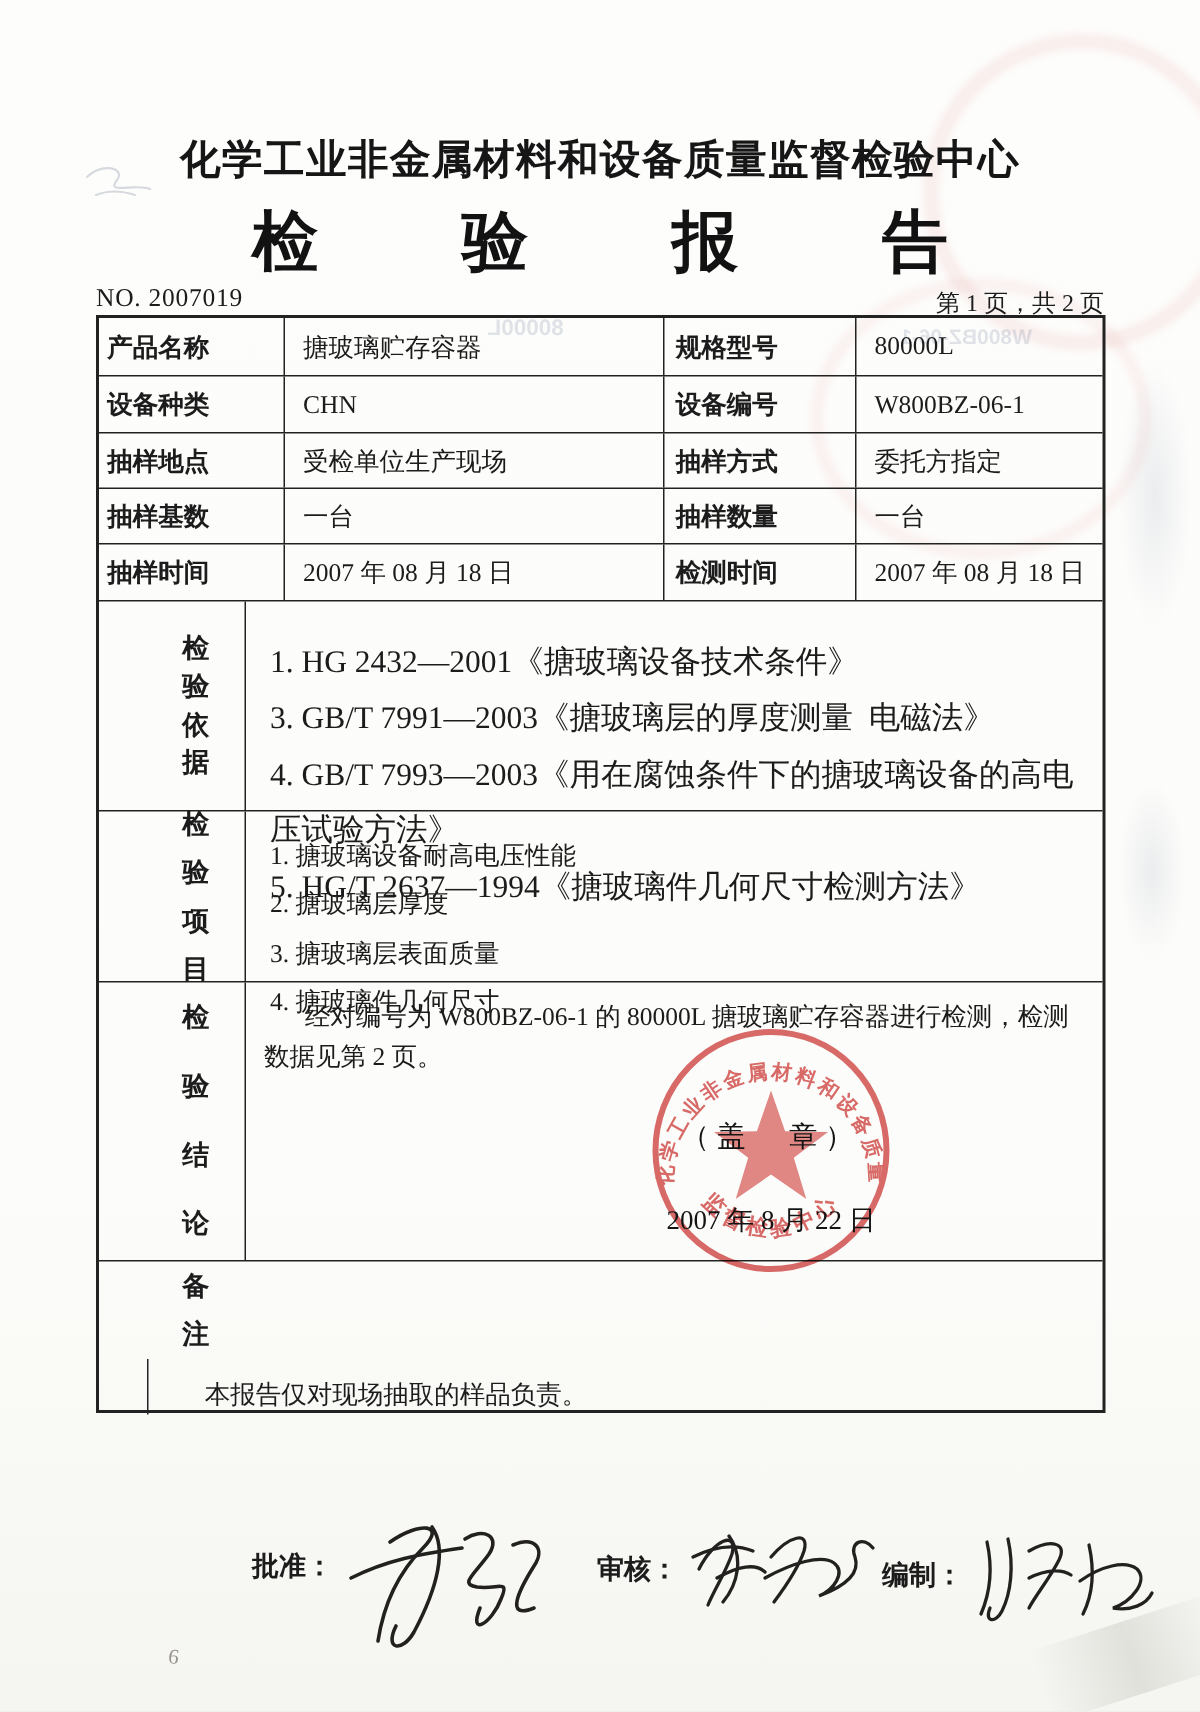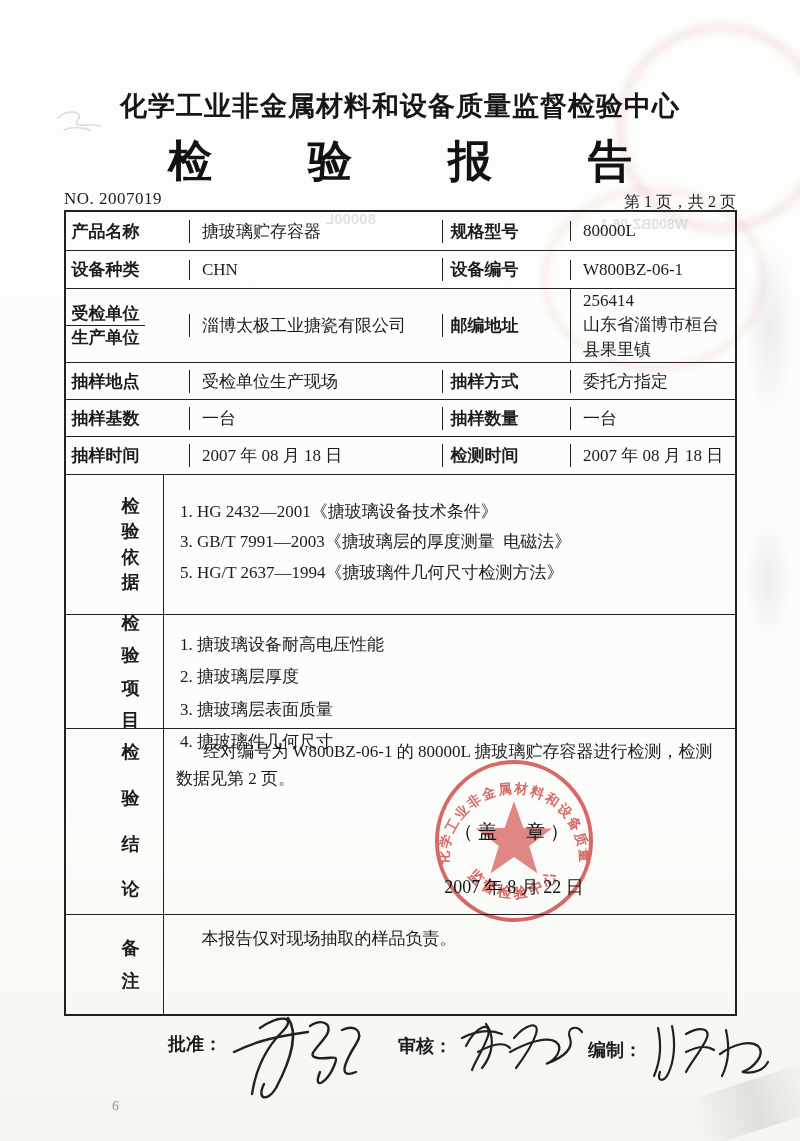--- a/index.html
+++ b/index.html
@@ -30,21 +30,21 @@
     font-family:"Liberation Sans","DejaVu Sans",sans-serif;font-weight:700;
     font-size:27px;letter-spacing:1px;color:#161616;}
   .report-title{position:absolute;top:132px;left:50%;transform:translateX(calc(-50% + 48px));
     white-space:nowrap;font-family:"Liberation Sans","DejaVu Sans",sans-serif;
     font-weight:700;font-size:44px;letter-spacing:96px;color:#121212;}
   .report-no{position:absolute;left:64px;top:189px;font-size:17px;letter-spacing:0.5px;}
   .page-info{position:absolute;right:64px;top:192px;font-size:16px;}
   
   .tbl{position:absolute;left:64px;top:210px;width:673px;border:2px solid #222;
     box-sizing:border-box;background:transparent;}
-  .trow{display:flex;box-sizing:border-box;border-top:1.5px solid #222;align-items:center;}
+  .trow{display:flex;box-sizing:border-box;border-top:1.5px solid #222;}
   .trow:first-child{border-top:none;}
   .cell{box-sizing:border-box;display:flex;align-items:center;min-width:0;}
   .lab{justify-content:center;font-family:"Liberation Sans","DejaVu Sans",sans-serif;
     font-weight:600;font-size:17px;text-align:center;}
   .val{padding-left:12px;font-size:17px;white-space:pre-wrap;margin-left:44px;}
   .c1{width:79px;}
   .c2{width:253px;border-left:1.5px solid #222;}
   .c3{width:84px;border-left:1.5px solid #222;}
   .c4{flex:1;border-left:1.5px solid #222;}
   .h38{height:38px;} .h37{height:37px;} .h74{height:74px;}
@@ -53,22 +53,22 @@
   .dual .half:first-child{border-bottom:1.5px solid #222;}
   .two-line{flex-direction:column;align-items:flex-start;justify-content:center;line-height:1.45;}
   
   .srow{display:flex;box-sizing:border-box;border-top:1.5px solid #222;padding-left:32px;}
   .slab{width:65px;display:flex;align-items:center;justify-content:center;box-sizing:border-box;}
   .scontent{flex:1;border-left:1.5px solid #222;box-sizing:border-box;position:relative;}
   .vlab{font-family:"Liberation Sans","DejaVu Sans",sans-serif;font-weight:600;font-size:18px;
     width:1.1em;word-break:break-all;text-align:center;line-height:1.4;}
   .vl-wide{line-height:2.55;}
   .vl-med{line-height:1.8;}
-  .sh140{height:140px;} .sh114{height:114px;justify-content:space-between;} .sh186{height:186px;} .sh100{height:100px;}
-  .list{padding:22px 10px 0 16px;font-size:17px;line-height:1.78;}
+  .sh140{height:140px;} .sh114{height:114px;justify-content:space-between;} .sh186{height:186px;} .sh100{height:100px;flex-direction:column;}
+  .list{padding:22px 10px 0 16px;font-size:21px;line-height:1.78;}
   .list .line{white-space:pre-wrap;}
   .list2{padding:14px 10px 0 16px;font-size:17px;line-height:1.9;}
   .concl-body{padding:9px 20px 0 12px;font-size:17px;line-height:1.6;text-indent:1.6em;white-space:pre-wrap;}
   .remark-body{padding:10px 20px 0 12px;font-size:17px;line-height:1.6;text-indent:1.5em;white-space:pre-wrap;}
   
   .stamp-zone{position:absolute;left:268px;top:28px;width:164px;height:168px;}
   .stamp-svg{position:absolute;left:0;top:0;mix-blend-mode:multiply;opacity:0.85;}
   .seal-hint{position:absolute;left:50%;top:62px;transform:translateX(-50%);
     font-size:19px;letter-spacing:5px;white-space:nowrap;color:#141414;}
   .seal-date{position:absolute;left:50%;top:118px;transform:translateX(-50%);
@@ -110,32 +110,20 @@
       <div class="cell val c4">80000L</div>
     </div>
 
     <div class="trow h38">
       <div class="cell lab c1">设备种类</div>
       <div class="cell val c2">CHN</div>
       <div class="cell lab c3">设备编号</div>
       <div class="cell val c4">W800BZ-06-1</div>
     </div>
 
-    <div class="trow h74">
-      <div class="cell lab c1 dual">
-        <div class="half">受检单位</div>
-        <div class="half">生产单位</div>
-      </div>
-      <div class="cell val c2">淄博太极工业搪瓷有限公司</div>
-      <div class="cell lab c3">邮编地址</div>
-      <div class="cell val c4 two-line">
-        <span>256414</span>
-        <span>山东省淄博市桓台县果里镇</span>
-      </div>
-    </div>
 
     <div class="trow h37">
       <div class="cell lab c1">抽样地点</div>
       <div class="cell val c2">受检单位生产现场</div>
       <div class="cell lab c3">抽样方式</div>
       <div class="cell val c4">委托方指定</div>
     </div>
 
     <div class="trow h37">
       <div class="cell lab c1">抽样基数</div>
@@ -152,20 +140,21 @@
     </div>
 
     <div class="srow sh140">
       <div class="slab">
         <div class="vlab">检验依据</div>
       </div>
       <div class="scontent">
         <div class="list">
           <div class="line">1. HG 2432—2001《搪玻璃设备技术条件》</div>
           <div class="line">3. GB/T 7991—2003《搪玻璃层的厚度测量  电磁法》</div>
+          <div class="line">4. GB/T 7993—2003《用在腐蚀条件下的搪玻璃设备的高电压试验方法》</div>
           <div class="line">5. HG/T 2637—1994《搪玻璃件几何尺寸检测方法》</div>
         </div>
       </div>
     </div>
 
     <div class="srow sh114">
       <div class="slab">
         <div class="vlab vl-med">检验项目</div>
       </div>
       <div class="scontent">

